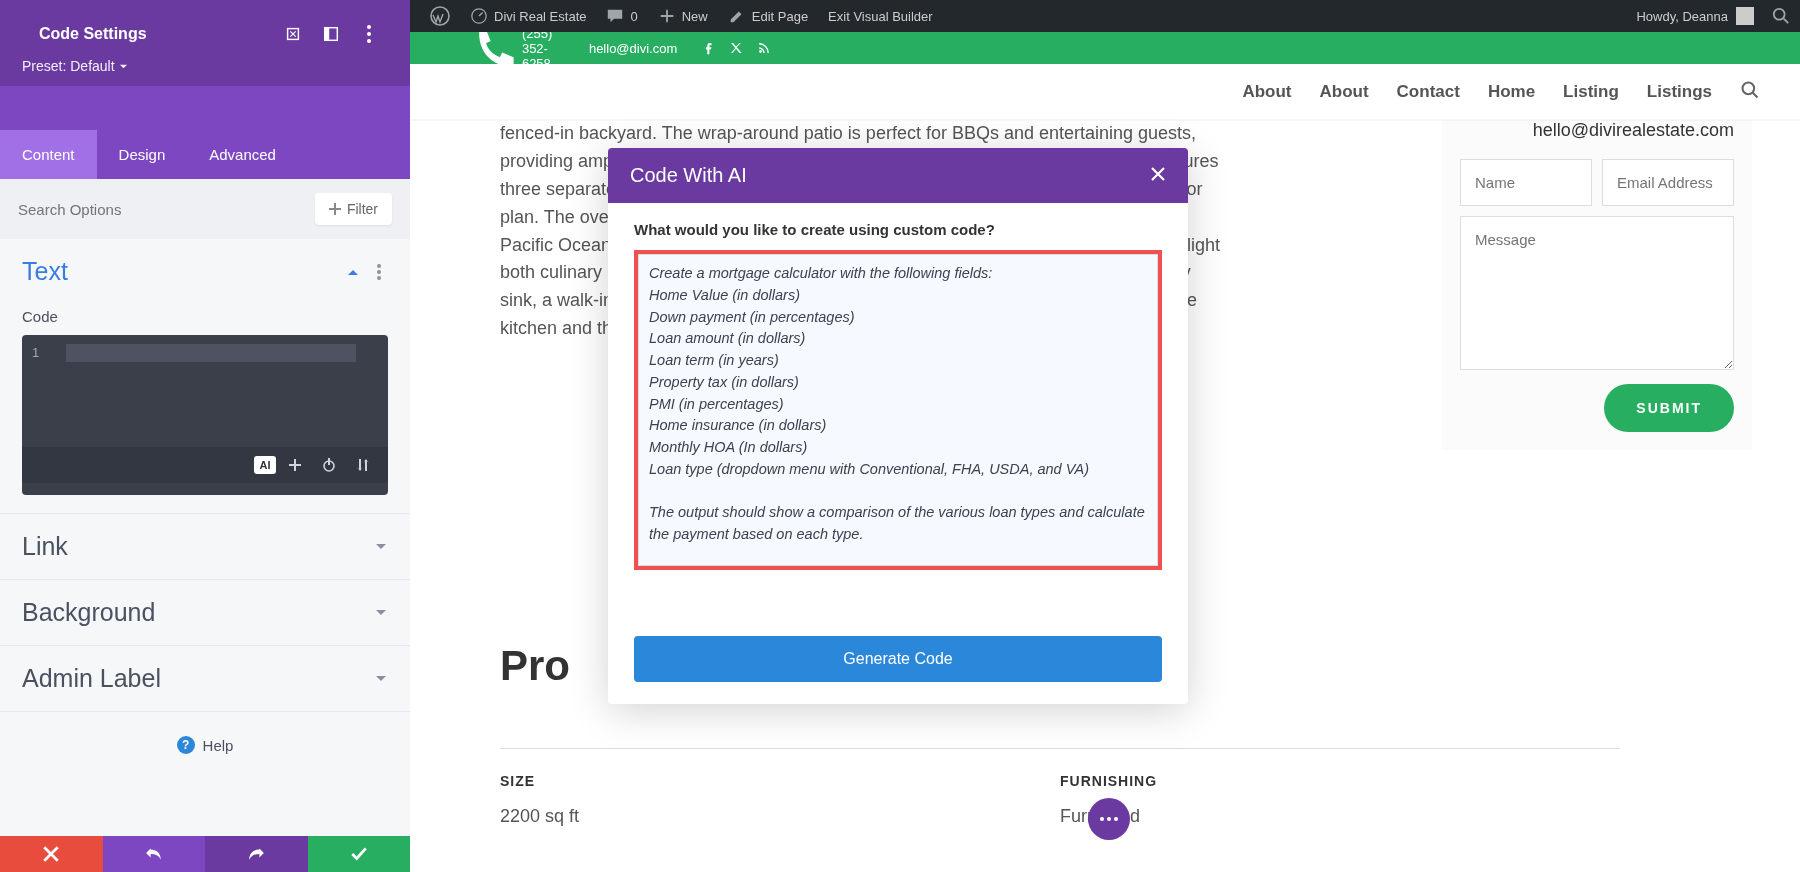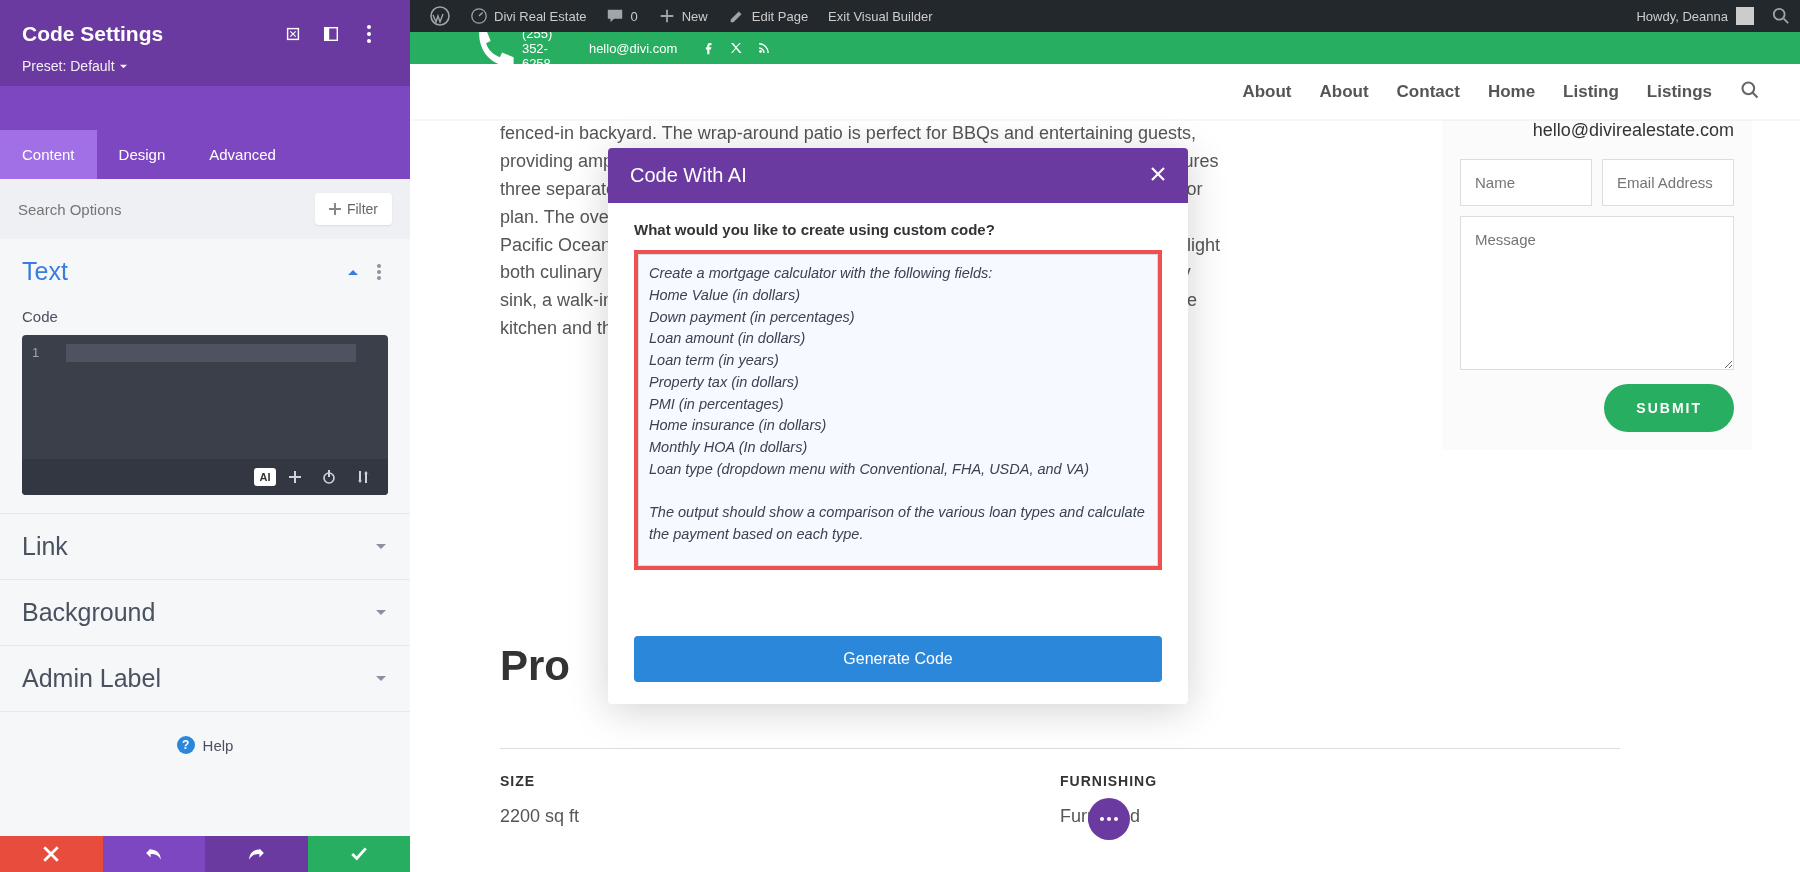--- a/index.html
+++ b/index.html
@@ -45,21 +45,21 @@
 
 
 .fab { position: absolute; bottom: 32px; left: 1088px; width: 42px; height: 42px; border-radius: 50%; background: #6b3aa0; display: flex; align-items: center; justify-content: center; z-index: 70; cursor: pointer; }
 .fab .dots { display: flex; gap: 3px; }
 .fab .dot { width: 4px; height: 4px; border-radius: 50%; background: #fff; }
 
 
 .settings-panel { position: absolute; top: 0; left: 0; width: 410px; height: 100%; background: #f6f7f9; z-index: 200; display: flex; flex-direction: column; }
 .sp-header { background: #6b3aa0; color: #fff; padding: 18px 22px 12px; }
 .sp-header .title-row { display: flex; align-items: center; }
-.sp-header .title { font-size: 21px; font-weight: 600; flex: 1; }
+.sp-header .title { font-size: 16px; font-weight: 600; flex: 1; margin-left: 17px; }
 .sp-header .hdr-ico { width: 38px; height: 32px; display: flex; align-items: center; justify-content: center; cursor: pointer; }
 .sp-header .hdr-ico svg { width: 18px; height: 18px; fill: #fff; }
 .sp-header .preset { font-size: 14px; margin-top: 8px; display: flex; align-items: center; gap: 4px; opacity: 0.92; cursor: pointer; }
 .sp-header .preset svg { width: 9px; height: 9px; fill: #fff; }
 .sp-tabs { display: flex; background: #7e47c2; }
 .sp-tab { flex: 0 0 auto; padding: 16px 22px; color: #fff; font-size: 15px; cursor: pointer; margin-top: 44px; }
 .sp-tab.active { background: #a270e6; }
 .sp-search { display: flex; align-items: center; padding: 14px 18px; background: #eef0f4; }
 .sp-search input { flex: 1; border: none; background: transparent; font-size: 15px; color: #888; outline: none; }
 .sp-filter { display: flex; align-items: center; gap: 6px; background: #fff; padding: 8px 14px; border-radius: 4px; font-size: 14px; color: #666; cursor: pointer; box-shadow: 0 1px 2px rgba(0,0,0,0.08); }
@@ -73,21 +73,21 @@
 .sp-sec .chev { width: 14px; height: 14px; }
 .sp-sec .chev svg { width: 14px; height: 14px; fill: #8a90a0; }
 .sp-sec .more-v { margin-left: 10px; width: 18px; height: 18px; display: flex; align-items: center; justify-content: center; }
 .sp-sec .more-v svg { width: 4px; height: 16px; fill: #8a90a0; }
 
 .sp-body { padding: 0 22px 0; }
 .sp-label { font-size: 15px; color: #4a5160; margin: 4px 0 10px; }
 .code-editor { background: #3a3f4a; border-radius: 4px; height: 160px; position: relative; }
 .code-editor .gutter { position: absolute; left: 10px; top: 10px; font-size: 13px; color: #a0a5b0; }
 .code-editor .caret-line { position: absolute; left: 44px; top: 9px; height: 18px; width: 290px; background: #4d5360; }
-.code-toolbar { position: absolute; left: 0; right: 0; bottom: 0; height: 36px; background: #323742; display: flex; justify-content: flex-end; align-items: center; gap: 4px; padding: 0 10px; border-radius: 0 0 4px 4px; }
+.code-toolbar { position: absolute; left: 0; right: 0; bottom: 12px; height: 36px; background: #323742; display: flex; justify-content: flex-end; align-items: center; gap: 4px; padding: 0 10px; border-radius: 0 0 4px 4px; }
 .code-toolbar .tb-btn { width: 30px; height: 26px; display: flex; align-items: center; justify-content: center; cursor: pointer; border-radius: 3px; }
 .code-toolbar .tb-btn.ai { background: #fff; color: #333; font-size: 11px; font-weight: 700; width: 22px; height: 18px; }
 .code-toolbar .tb-btn svg { width: 16px; height: 16px; fill: #cfd3db; }
 
 .sp-help { text-align: center; padding: 24px 0; display: flex; align-items: center; justify-content: center; gap: 8px; color: #4a5160; font-size: 15px; }
 .sp-help .q { width: 18px; height: 18px; border-radius: 50%; background: #2b87da; color: #fff; font-size: 12px; display: flex; align-items: center; justify-content: center; font-weight: 700; }
 
 .sp-actions { display: flex; }
 .sp-act { flex: 1; height: 36px; display: flex; align-items: center; justify-content: center; cursor: pointer; }
 .sp-act svg { width: 18px; height: 18px; fill: #fff; }

